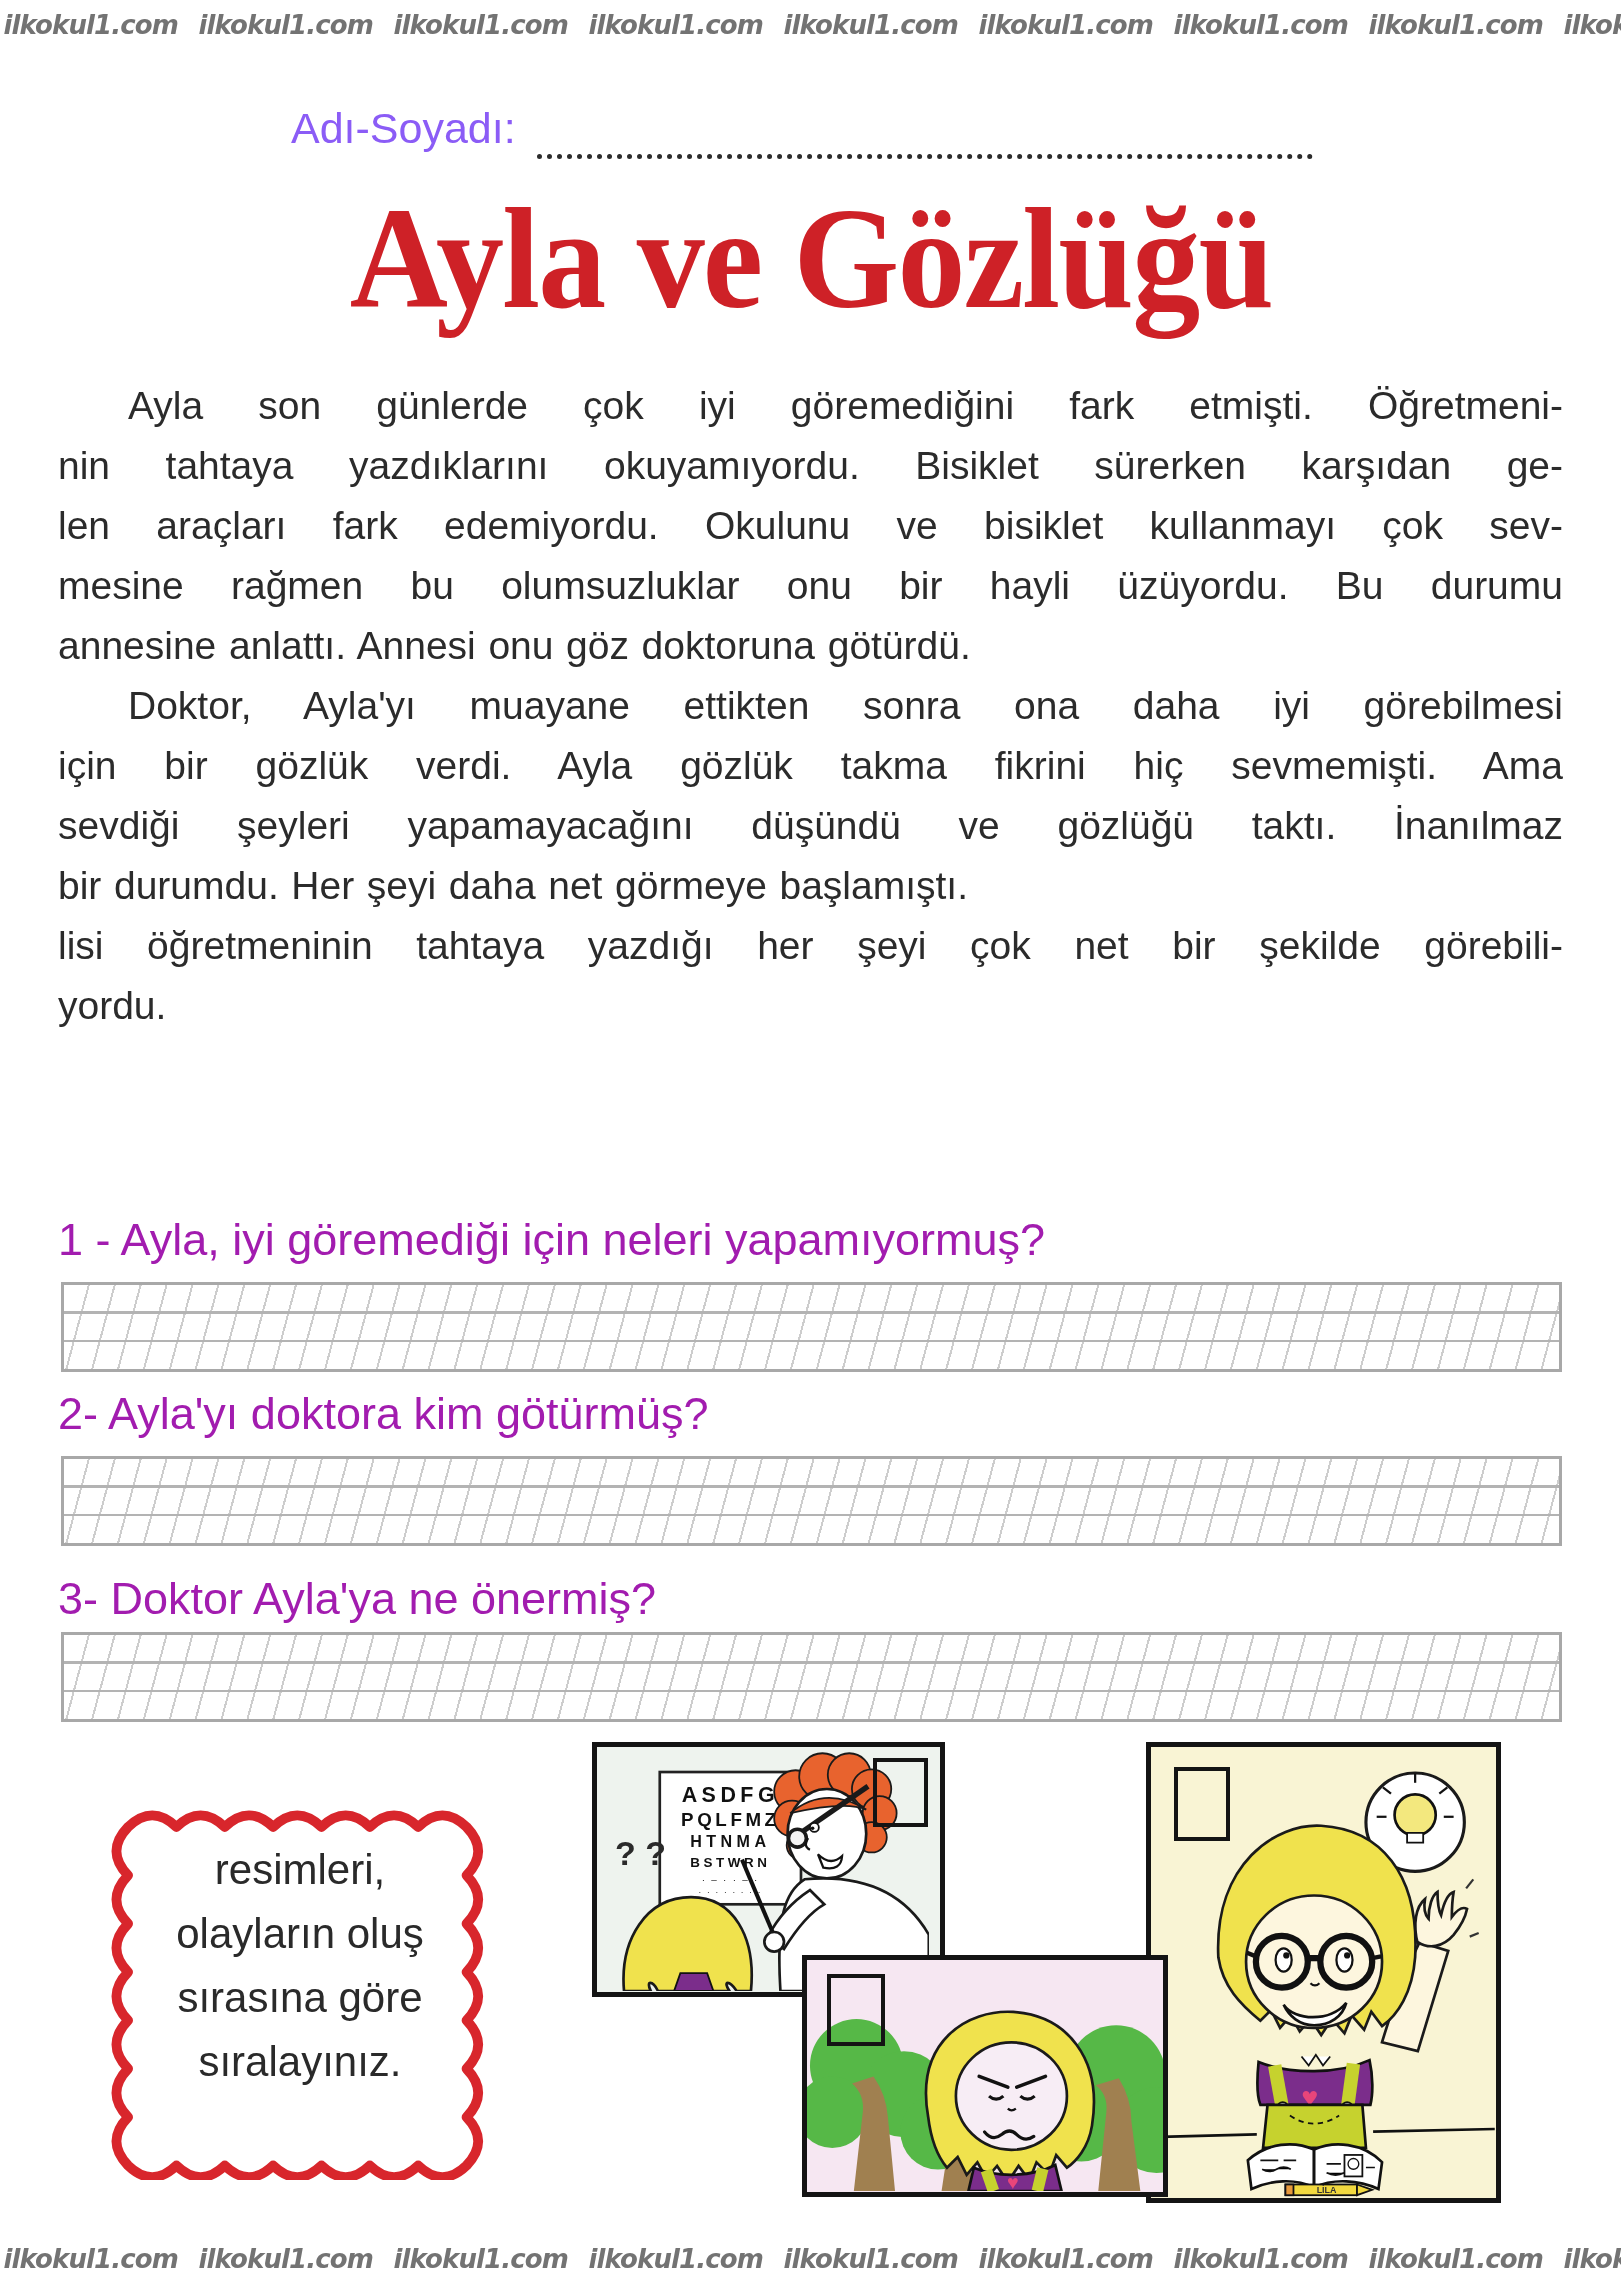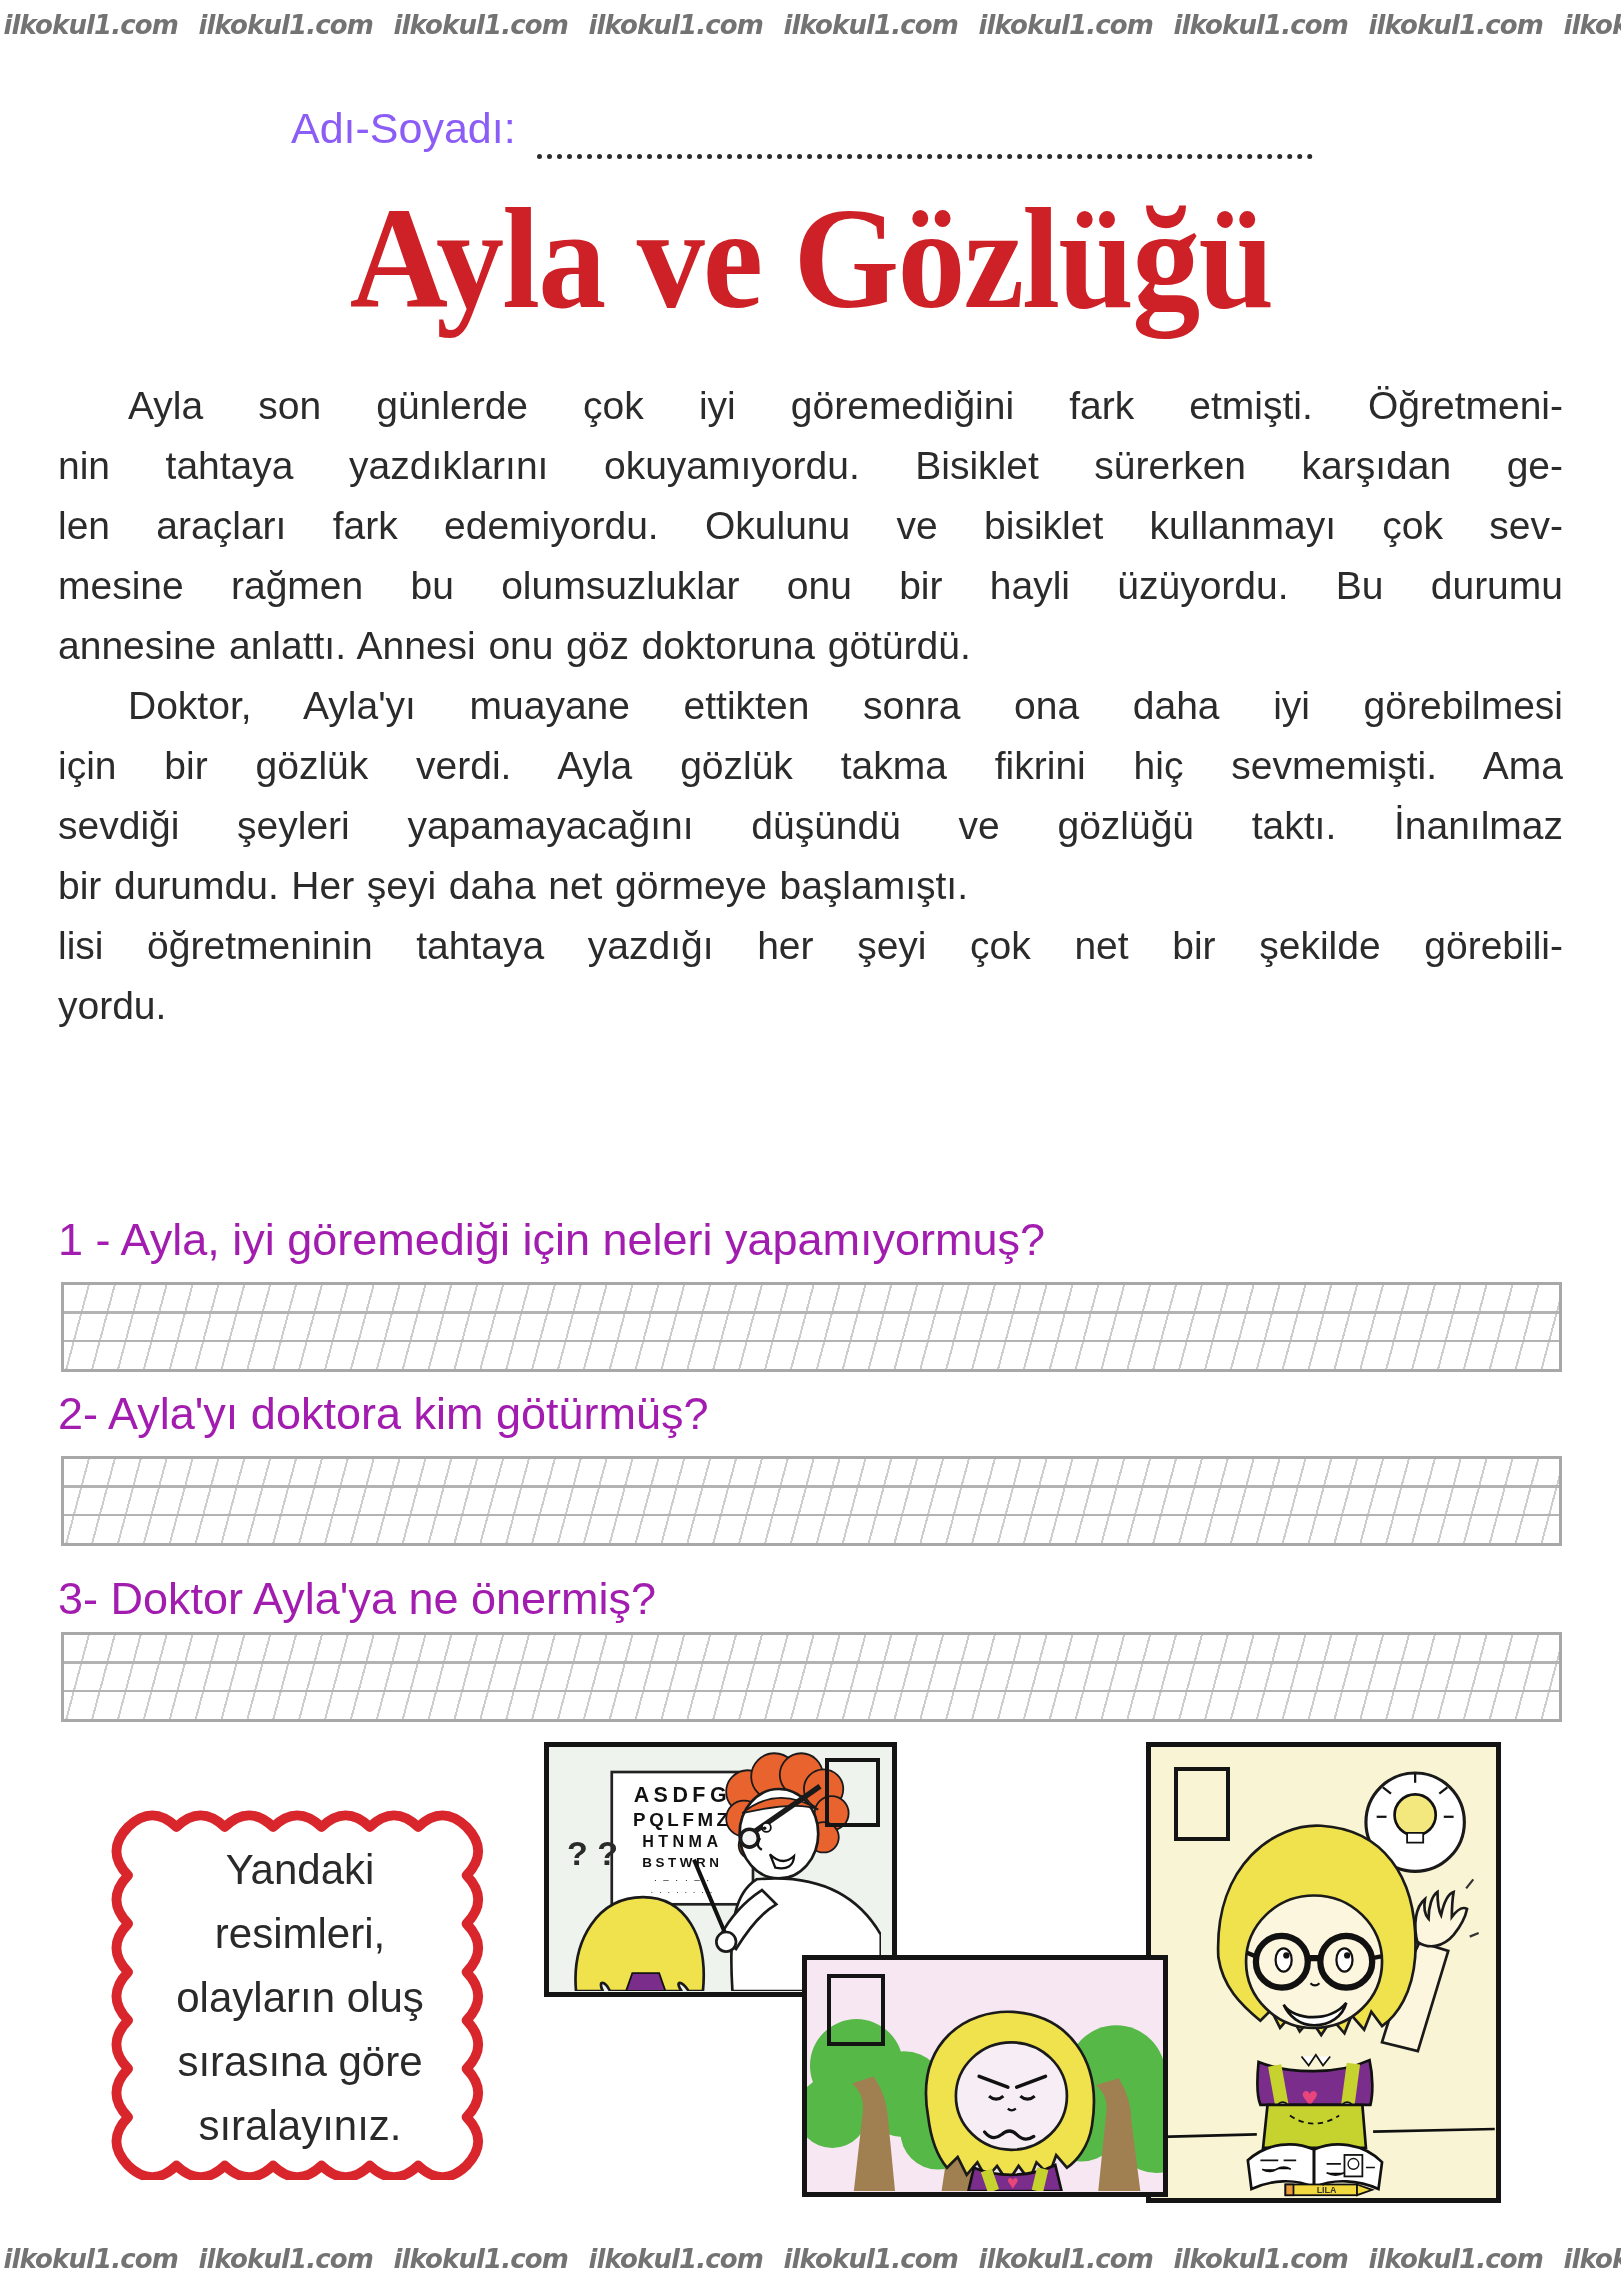--- a/index.html
+++ b/index.html
@@ -41,21 +41,21 @@
   .ab1{top:1282px;} .ab2{top:1456px;} .ab3{top:1632px;}
 
   
   .wavy-box{position:absolute;left:103px;top:1791px;width:394px;height:389px;}
   .wavy-box svg{position:absolute;left:0;top:0;}
   .wavy-text{position:absolute;left:36px;top:47px;width:322px;text-align:center;
           font-size:42px;line-height:64px;color:#2a2a2a;}
 
   .pic{position:absolute;border:5.4px solid #141414;box-sizing:border-box;}
   .pic svg{display:block;}
-  .pic-doctor{left:544px;top:1742px;width:353px;height:255px;background:#eef3ee;z-index:1;}
+  .pic-doctor{left:592px;top:1742px;width:353px;height:255px;background:#eef3ee;z-index:1;}
   .pic-park{left:802px;top:1955px;width:366px;height:242px;background:#f6e7f2;z-index:3;}
   .pic-class{left:1146px;top:1742px;width:355px;height:461px;background:#f9f4d4;z-index:2;}
 
   .order-box{position:absolute;border:4.5px solid #141414;background:transparent;z-index:5;}
   .ob-doctor{right:12.5px;top:10.7px;width:47px;height:61px;}
   .ob-park{left:19.7px;top:14.3px;width:50px;height:64px;}
   .ob-class{left:23px;top:19.7px;width:48px;height:66px;}
 </style>
 </head>
 <body>
@@ -104,21 +104,20 @@
 
   <div class="wavy-box">
     <svg width="394" height="389" viewBox="0 0 440 434">
       <path d="M 28 40
                q 27 -26 54 0 q 27 -26 54 0 q 27 -26 54 0 q 27 -26 54 0 q 27 -26 54 0 q 27 -26 54 0 q 27 -26 54 0
                q 26 27 0 54 q 26 27 0 54 q 26 27 0 54 q 26 27 0 54 q 26 27 0 54 q 26 27 0 54 q 26 27 0 54
                q -27 26 -54 0 q -27 26 -54 0 q -27 26 -54 0 q -27 26 -54 0 q -27 26 -54 0 q -27 26 -54 0 q -27 26 -54 0
                q -26 -27 0 -54 q -26 -27 0 -54 q -26 -27 0 -54 q -26 -27 0 -54 q -26 -27 0 -54 q -26 -27 0 -54 q -26 -27 0 -54 Z" fill="#ffffff" stroke="#d8262c" stroke-width="11" stroke-linejoin="round"></path>
     </svg>
     <div class="wavy-text">
-      <div>Yandaki</div>
       <div>resimleri,</div>
       <div>olayların oluş</div>
       <div>sırasına göre</div>
       <div>sıralayınız.</div>
     </div>
   </div>
 
   <div class="pic pic-doctor">
     <div class="order-box ob-doctor"></div>
     <svg width="332" height="244" viewBox="0 0 371 273">

